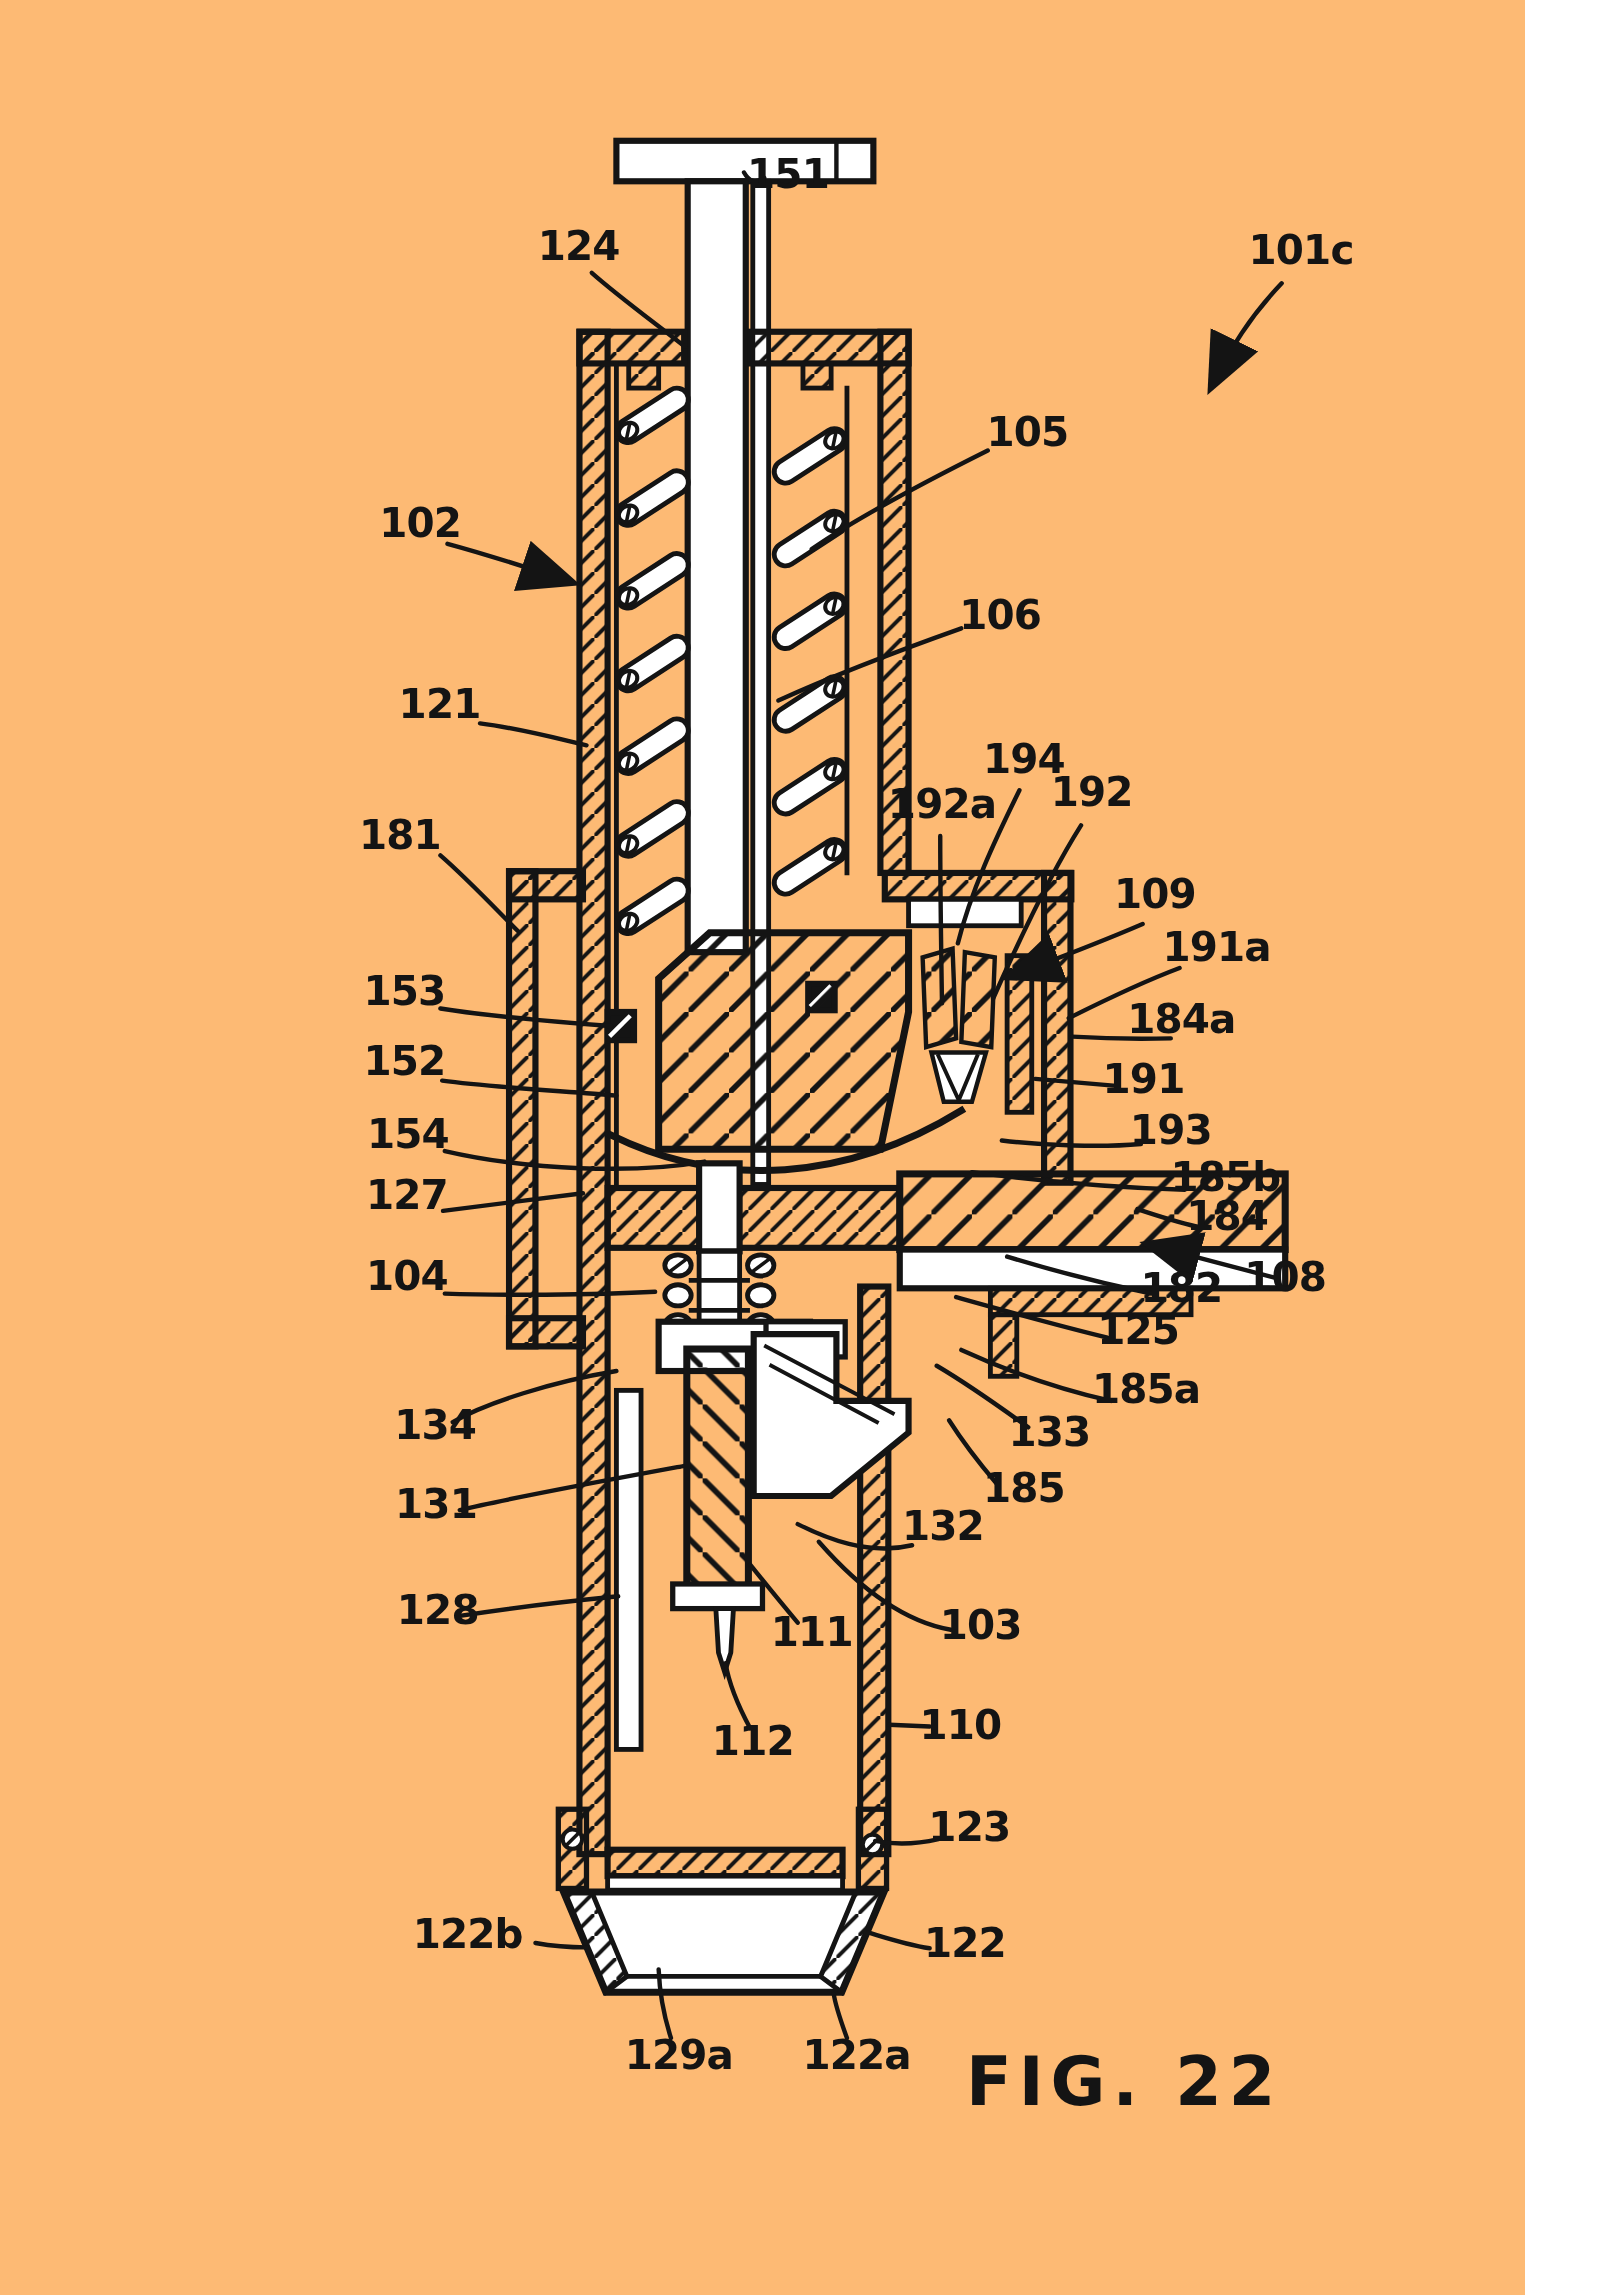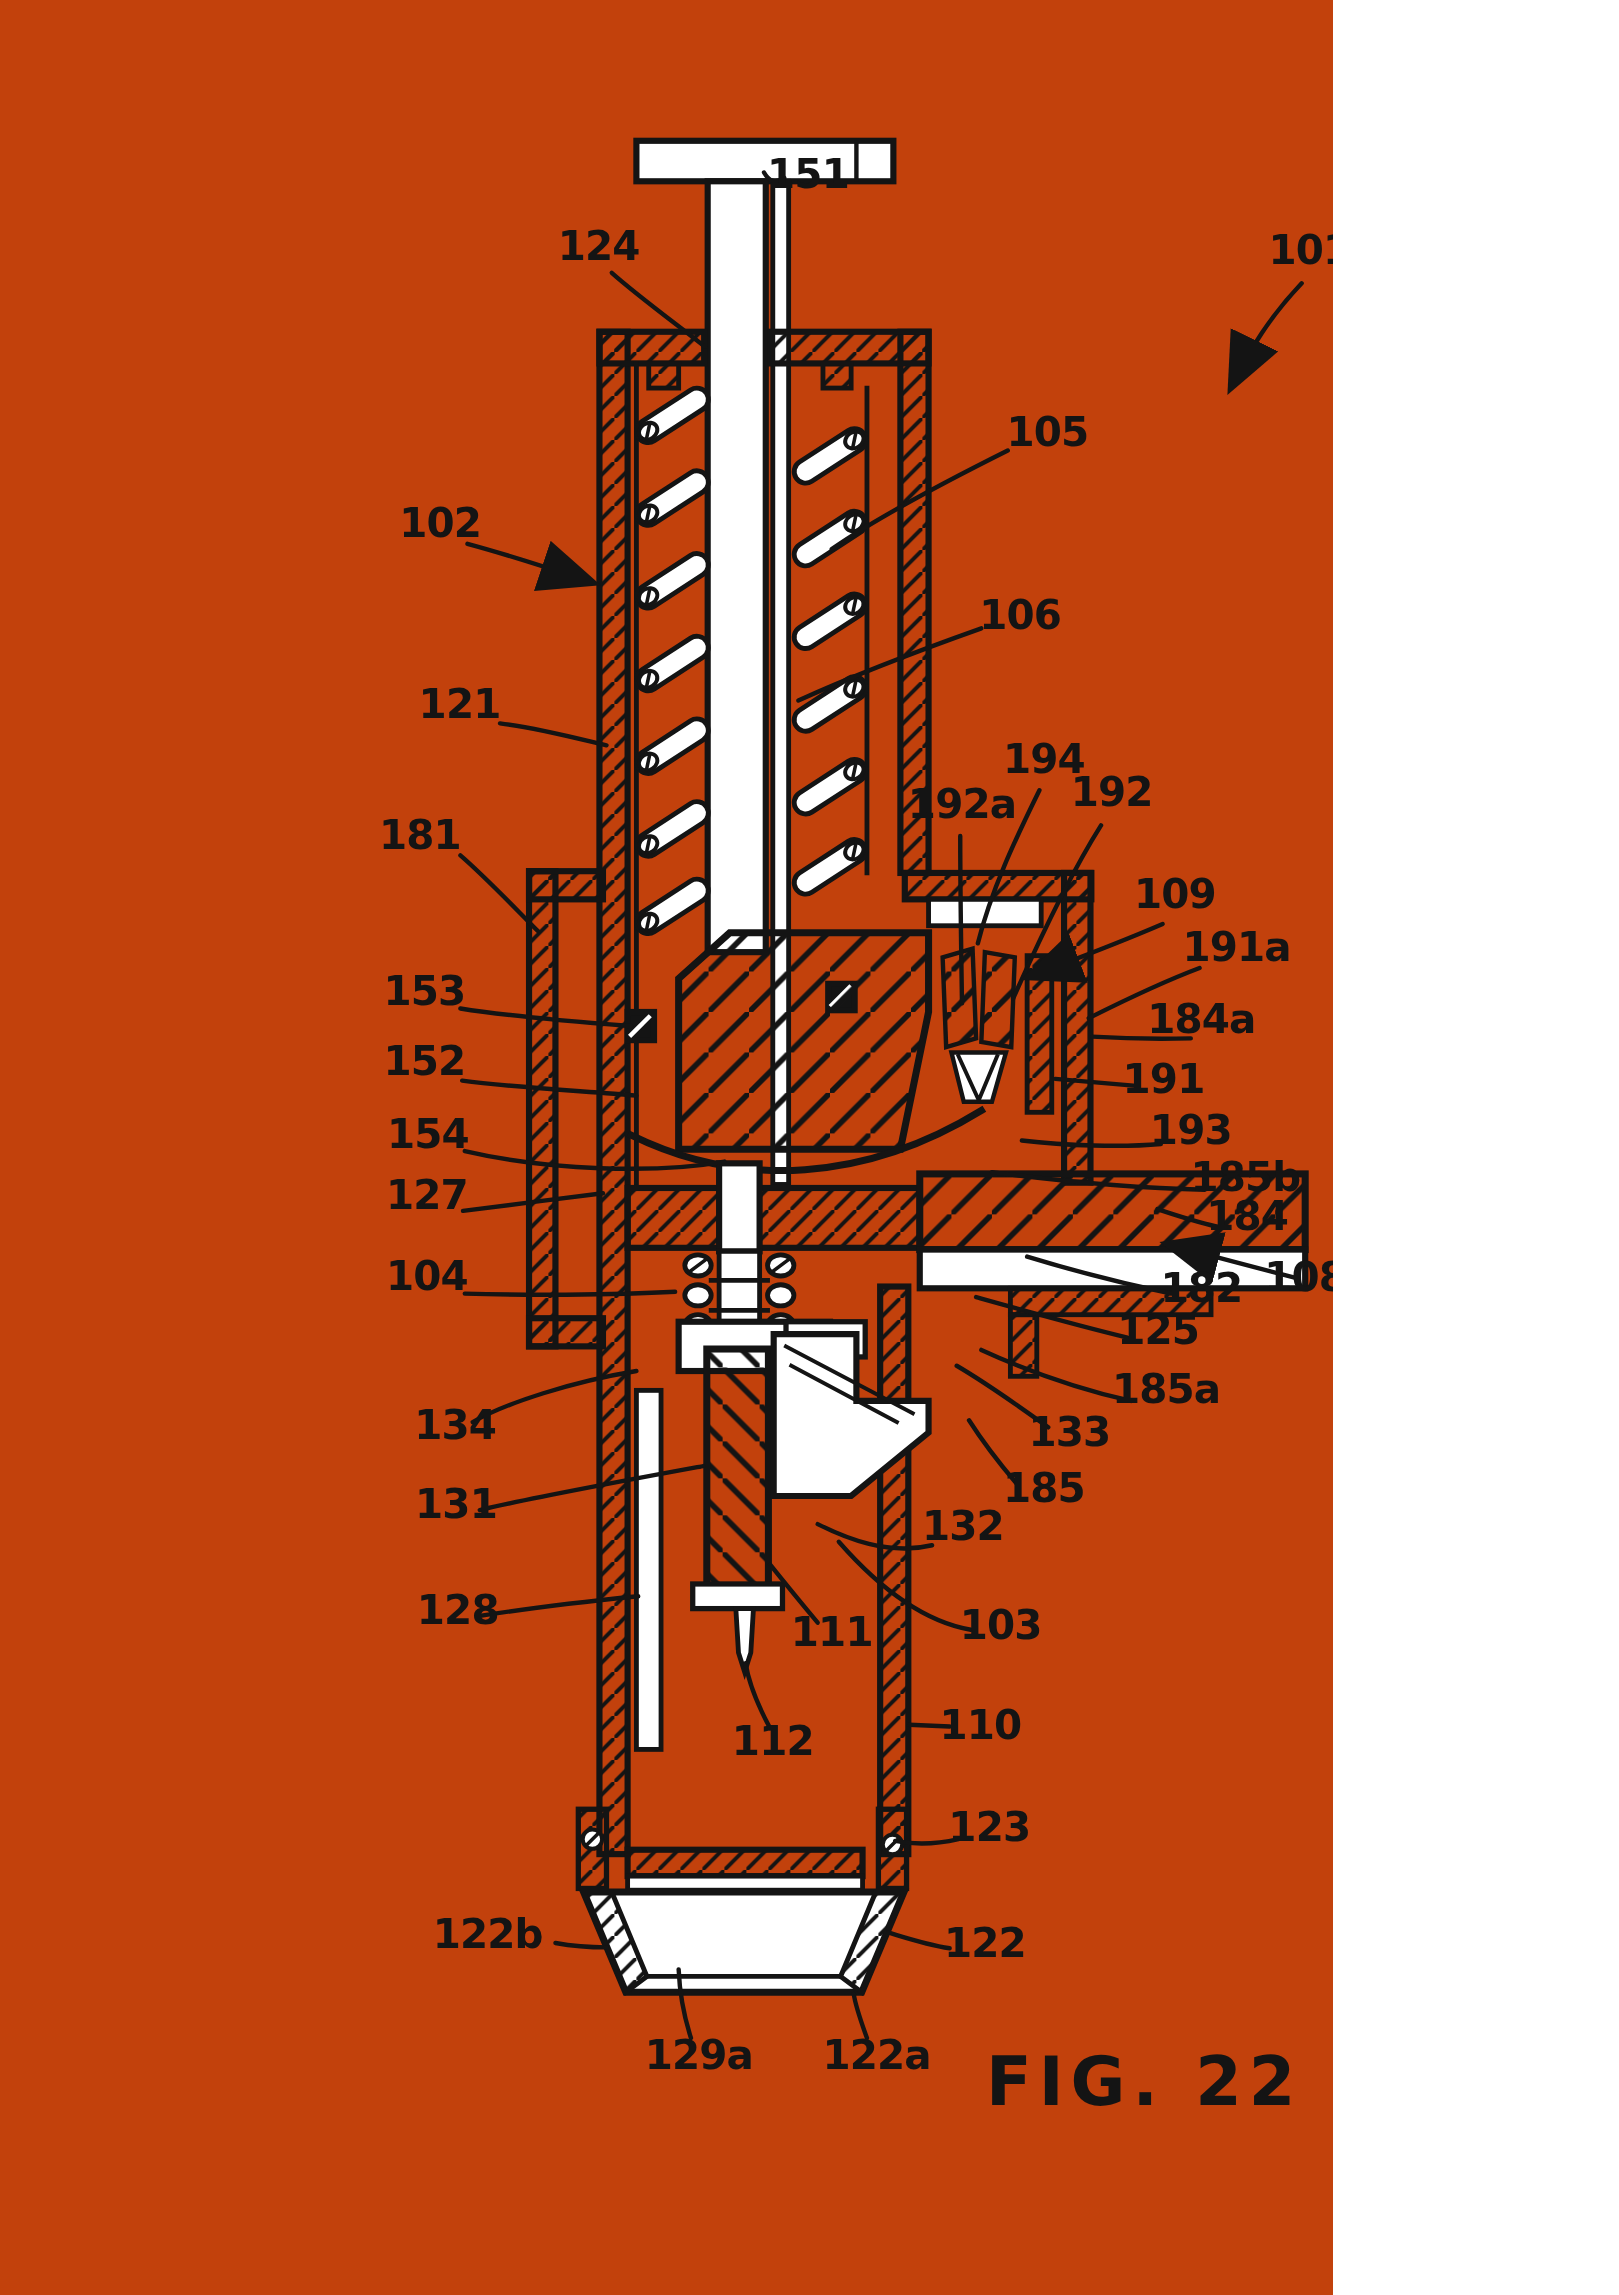--- a/index.html
+++ b/index.html
@@ -1,16 +1,16 @@
 <!DOCTYPE html>
 <html style="font-size:14px"><head>
 <meta charset="utf-8">
 <style>
   html,body{margin:0;padding:0;background:#ffffff;}
-  .page{position:relative;width:1313px;height:2295px;background:#c2410c;overflow:hidden;padding-left:20px;}
+  .page{position:relative;width:1525px;height:2295px;background:#fdba74;overflow:hidden;}
   svg{display:block;}
   .ink{stroke:#141414;}
   text.ref{
     font-family:"DejaVu Sans", sans-serif;
     font-weight:bold;
     font-size:46px;
     letter-spacing:-1px;
     fill:#141414;
     text-anchor:middle;
   }

